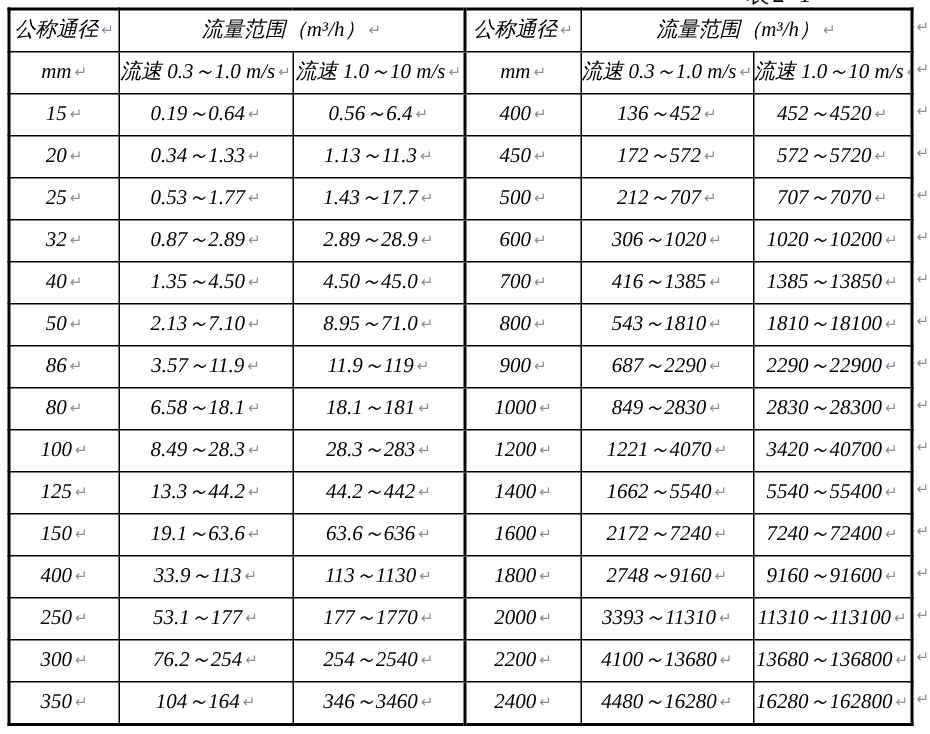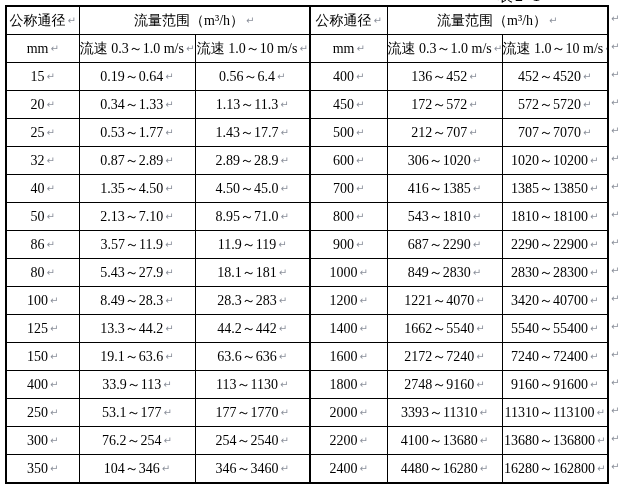--- a/index.html
+++ b/index.html
@@ -4,21 +4,21 @@
 <style>
   html,body{margin:0;padding:0;}
   body{
     width:620px;height:489px;background:#ffffff;overflow:hidden;position:relative;
     font-family:"Liberation Serif","DejaVu Serif",serif;color:#000;
   }
   .caption{
     position:absolute;left:497px;top:-14px;font-size:16px;letter-spacing:2px;
     font-family:"Liberation Serif","DejaVu Serif",serif;color:#000;white-space:nowrap;
   }
-  .tblwrap{position:absolute;left:5px;top:5px;}
+  .tblwrap{position:absolute;left:5px;top:5px;font-style:italic;}
   table{
     border-collapse:collapse;table-layout:fixed;width:602px;
     border:2px solid #000;
   }
   td,th{
     border:1px solid #000;height:27px;padding:0;text-align:center;vertical-align:middle;
     font-weight:normal;font-size:14px;line-height:27px;white-space:nowrap;overflow:hidden;
   }
   th{font-size:14px;}
   .mid{border-left:2px solid #000;}
@@ -123,21 +123,21 @@
     <td><span class="ct">86</span><span class="rm">↵</span></td>
     <td><span class="ct">3.57～11.9</span><span class="rm">↵</span></td>
     <td><span class="ct">11.9～119</span><span class="rm">↵</span></td>
     <td class="mid"><span class="ct">900</span><span class="rm">↵</span></td>
     <td><span class="ct">687～2290</span><span class="rm">↵</span></td>
     <td><span class="ct">2290～22900</span><span class="rm">↵</span></td>
   </tr>
 
   <tr>
     <td><span class="ct">80</span><span class="rm">↵</span></td>
-    <td><span class="ct">5.43～27.9</span><span class="rm">↵</span></td>
+    <td><span class="ct">6.58～18.1</span><span class="rm">↵</span></td>
     <td><span class="ct">18.1～181</span><span class="rm">↵</span></td>
     <td class="mid"><span class="ct">1000</span><span class="rm">↵</span></td>
     <td><span class="ct">849～2830</span><span class="rm">↵</span></td>
     <td><span class="ct">2830～28300</span><span class="rm">↵</span></td>
   </tr>
 
   <tr>
     <td><span class="ct">100</span><span class="rm">↵</span></td>
     <td><span class="ct">8.49～28.3</span><span class="rm">↵</span></td>
     <td><span class="ct">28.3～283</span><span class="rm">↵</span></td>
@@ -186,21 +186,21 @@
     <td><span class="ct">300</span><span class="rm">↵</span></td>
     <td><span class="ct">76.2～254</span><span class="rm">↵</span></td>
     <td><span class="ct">254～2540</span><span class="rm">↵</span></td>
     <td class="mid"><span class="ct">2200</span><span class="rm">↵</span></td>
     <td><span class="ct">4100～13680</span><span class="rm">↵</span></td>
     <td><span class="ct">13680～136800</span><span class="rm">↵</span></td>
   </tr>
 
   <tr>
     <td><span class="ct">350</span><span class="rm">↵</span></td>
-    <td><span class="ct">104～346</span><span class="rm">↵</span></td>
+    <td><span class="ct">104～164</span><span class="rm">↵</span></td>
     <td><span class="ct">346～3460</span><span class="rm">↵</span></td>
     <td class="mid"><span class="ct">2400</span><span class="rm">↵</span></td>
     <td><span class="ct">4480～16280</span><span class="rm">↵</span></td>
     <td><span class="ct">16280～162800</span><span class="rm">↵</span></td>
   </tr>
 </tbody>
   </table>
 </div>
 
 <div class="gutter">

